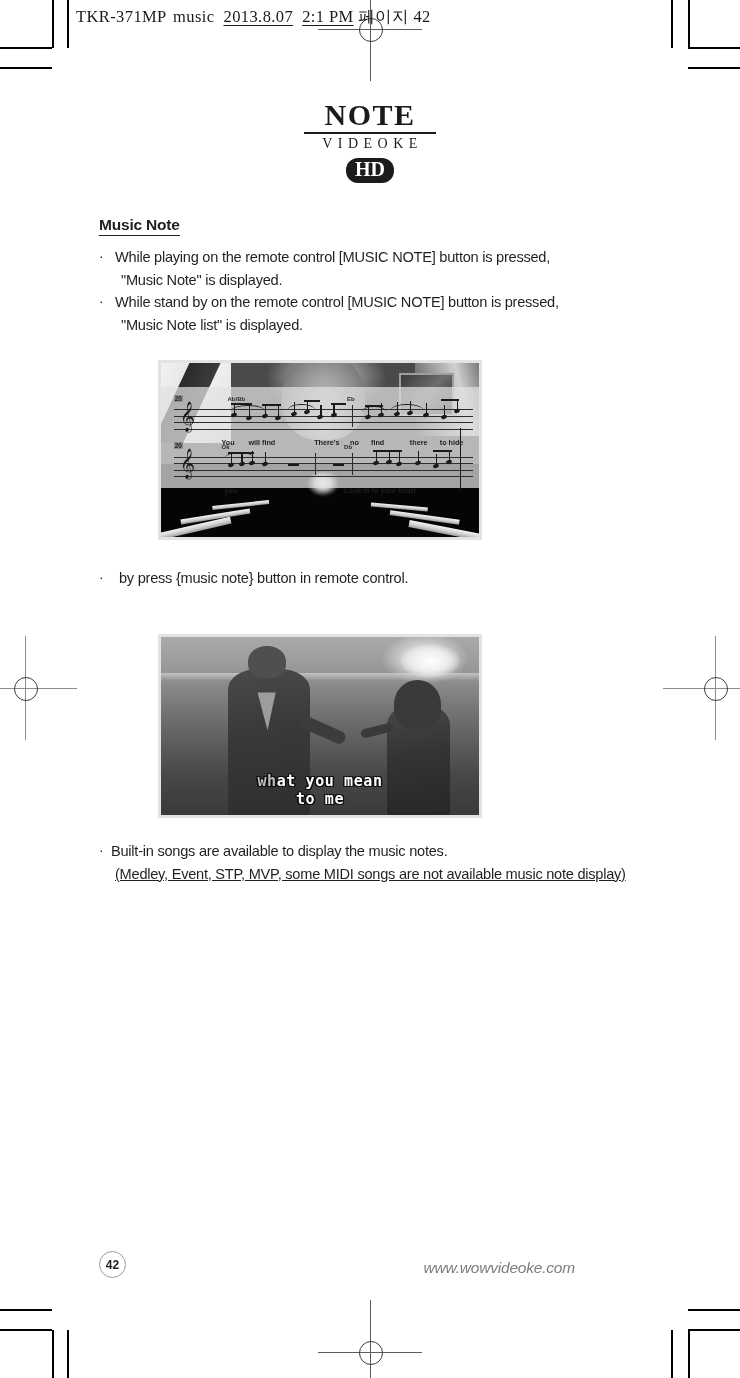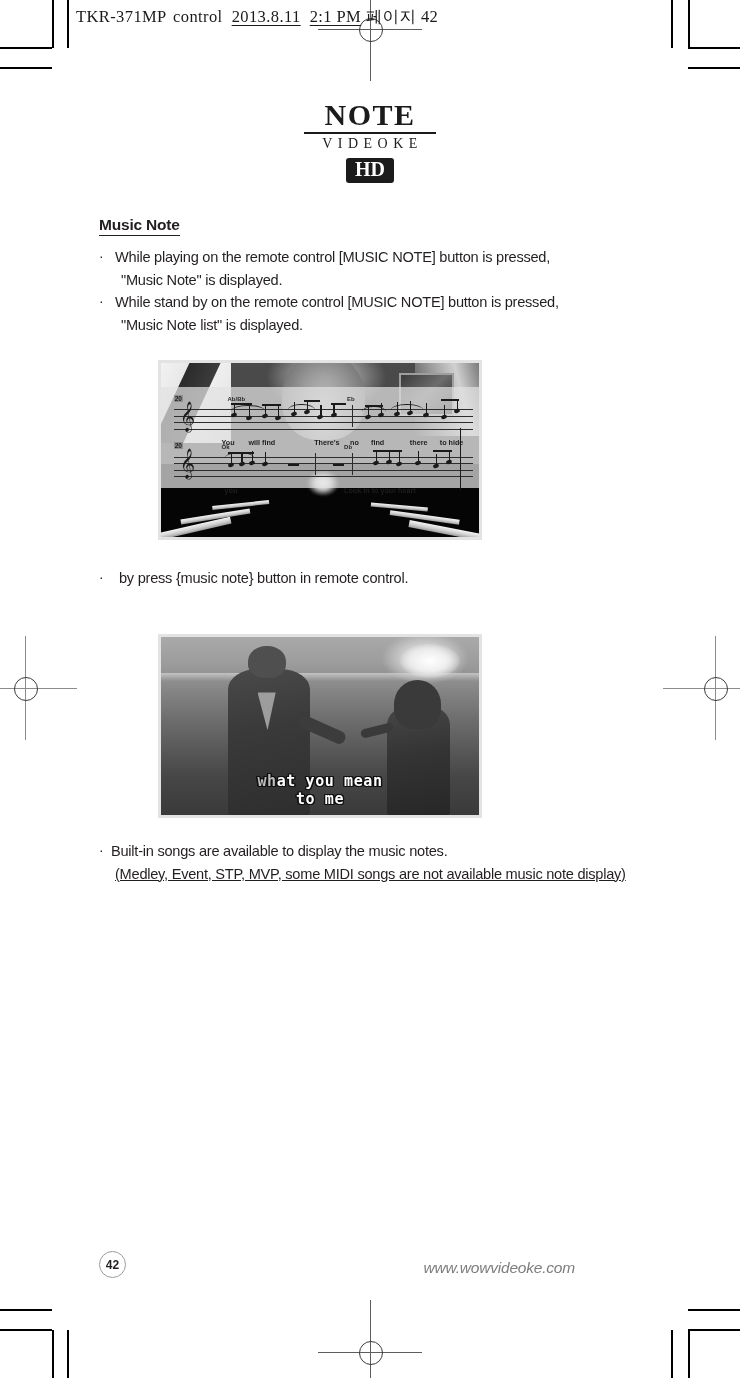--- a/index.html
+++ b/index.html
@@ -97,21 +97,21 @@
   .logo .hd {
     display: inline-block;
     margin-top: 7px;
     background: #1b1b1b;
     color: #ffffff;
     font-family: "Liberation Serif", serif;
     font-weight: bold;
     font-size: 20px;
     letter-spacing: 0px;
     padding: 1px 9px 3px 9px;
-    border-radius: 3px;
+    border-radius: 12px;
     line-height: 1.05;
   }
 
   
   .section-title {
     position: absolute;
     left: 99px;
     top: 216px;
     font-size: 15.5px;
     font-weight: bold;
@@ -427,21 +427,21 @@
     <div class="hline"></div>
     <div class="circ"></div>
   </div>
   <div class="reg dark" style="left:370px; top:1352px;">
     <div class="vline"></div>
     <div class="hline"></div>
     <div class="circ"></div>
   </div>
 
   <div class="header-stamp">
-    <span>TKR-371MP</span><span class="sp">&nbsp;</span><span>control</span>&nbsp;&nbsp;<span class="und">2013.8.11</span>&nbsp;&nbsp;<span class="und">2:1 PM</span>&nbsp;<span>페이지</span>&nbsp;<span>42</span>
+    <span>TKR-371MP</span><span class="sp">&nbsp;</span><span>music</span>&nbsp;&nbsp;<span class="und">2013.8.07</span>&nbsp;&nbsp;<span class="und">2:1 PM</span>&nbsp;<span>페이지</span>&nbsp;<span>42</span>
   </div>
 
   <div class="logo">
     <div class="grand">NOTE</div>
     <div class="rule"></div>
     <div class="videoke">VIDEOKE</div>
     <div class="hd">HD</div>
   </div>
 
   <div class="section-title">Music Note</div>

